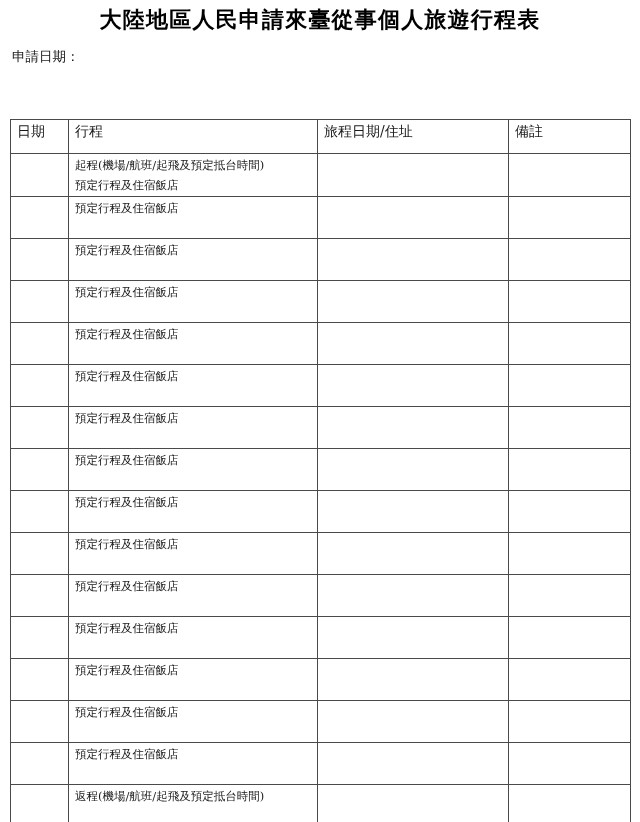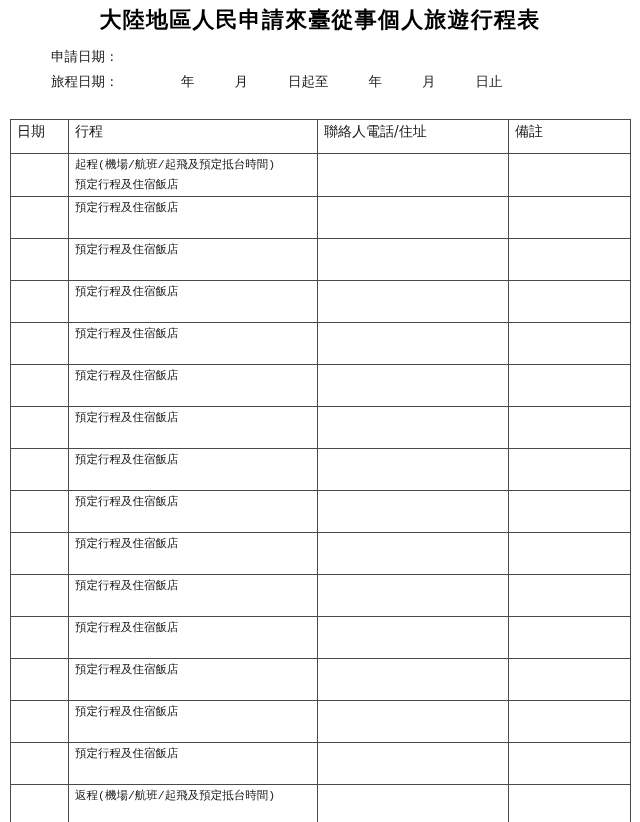--- a/index.html
+++ b/index.html
@@ -47,21 +47,20 @@
     left: 12px;
     width: 616px;
   }
   .form-line {
     height: 25px;
     line-height: 25px;
     font-size: 13.5px;
     font-family: "DejaVu Serif", "Liberation Serif", serif;
     color: #1a1a1a;
     white-space: nowrap;
-    margin-left: 39px;
   }
   .form-line .lbl {
     display: inline-block;
   }
   .fl-label-w {
     display: inline-block;
     min-width: 78px;
   }
   .gap-md { display: inline-block; width: 40px; }
   .gap-lg { display: inline-block; width: 52px; }
@@ -94,55 +93,52 @@
     color: #1a1a1a;
     background: #ffffff;
   }
   .itinerary-table thead th {
     height: 27px;
     font-size: 14px;
   }
   .row-std td { height: 35px; }
   .row-first td { height: 36px; }
   .row-last td { height: 41px; }
-  .cell-line { display: block; white-space: nowrap; font-family: Liberation Mono, monospace; }
+  .cell-line { display: block; white-space: nowrap; }
   .cell-line + .cell-line { margin-top: 4px; }
 </style>
 </head>
 <body>
 
 <div class="page">
 
   <div class="doc-title">大陸地區人民申請來臺從事個人旅遊行程表</div>
 
   <div class="form-lines">
 
     <div class="form-line">
       <span class="lbl fl-label-w">申請日期：</span><span class="seg"></span>
     </div>
 
 
-    <div class="form-line">
-      <span class="lbl fl-label-w">旅程日期：</span><span class="gap-lg"></span><span class="seg">年</span><span class="gap-md"></span><span class="seg">月</span><span class="gap-md"></span><span class="seg">日起至</span><span class="gap-md"></span><span class="seg">年</span><span class="gap-md"></span><span class="seg">月</span><span class="gap-md"></span><span class="seg">日止</span>
-    </div>
 
   </div>
 
   <table class="itinerary-table">
     <colgroup>
       <col class="c-date">
       <col class="c-itin">
       <col class="c-contact">
       <col class="c-note">
     </colgroup>
     <thead>
       <tr>
         <th>日期</th>
         <th>行程</th>
-        <th>聯絡人電話/住址</th>
+        <th>旅程日期/住址</th>
         <th>備註</th>
       </tr>
     </thead>
     <tbody id="table-body">
         <tr class="row-first">
           <td></td>
           <td>
             <span class="cell-line">起程(機場/航班/起飛及預定抵台時間)</span>
             <span class="cell-line">預定行程及住宿飯店</span>
           </td>

